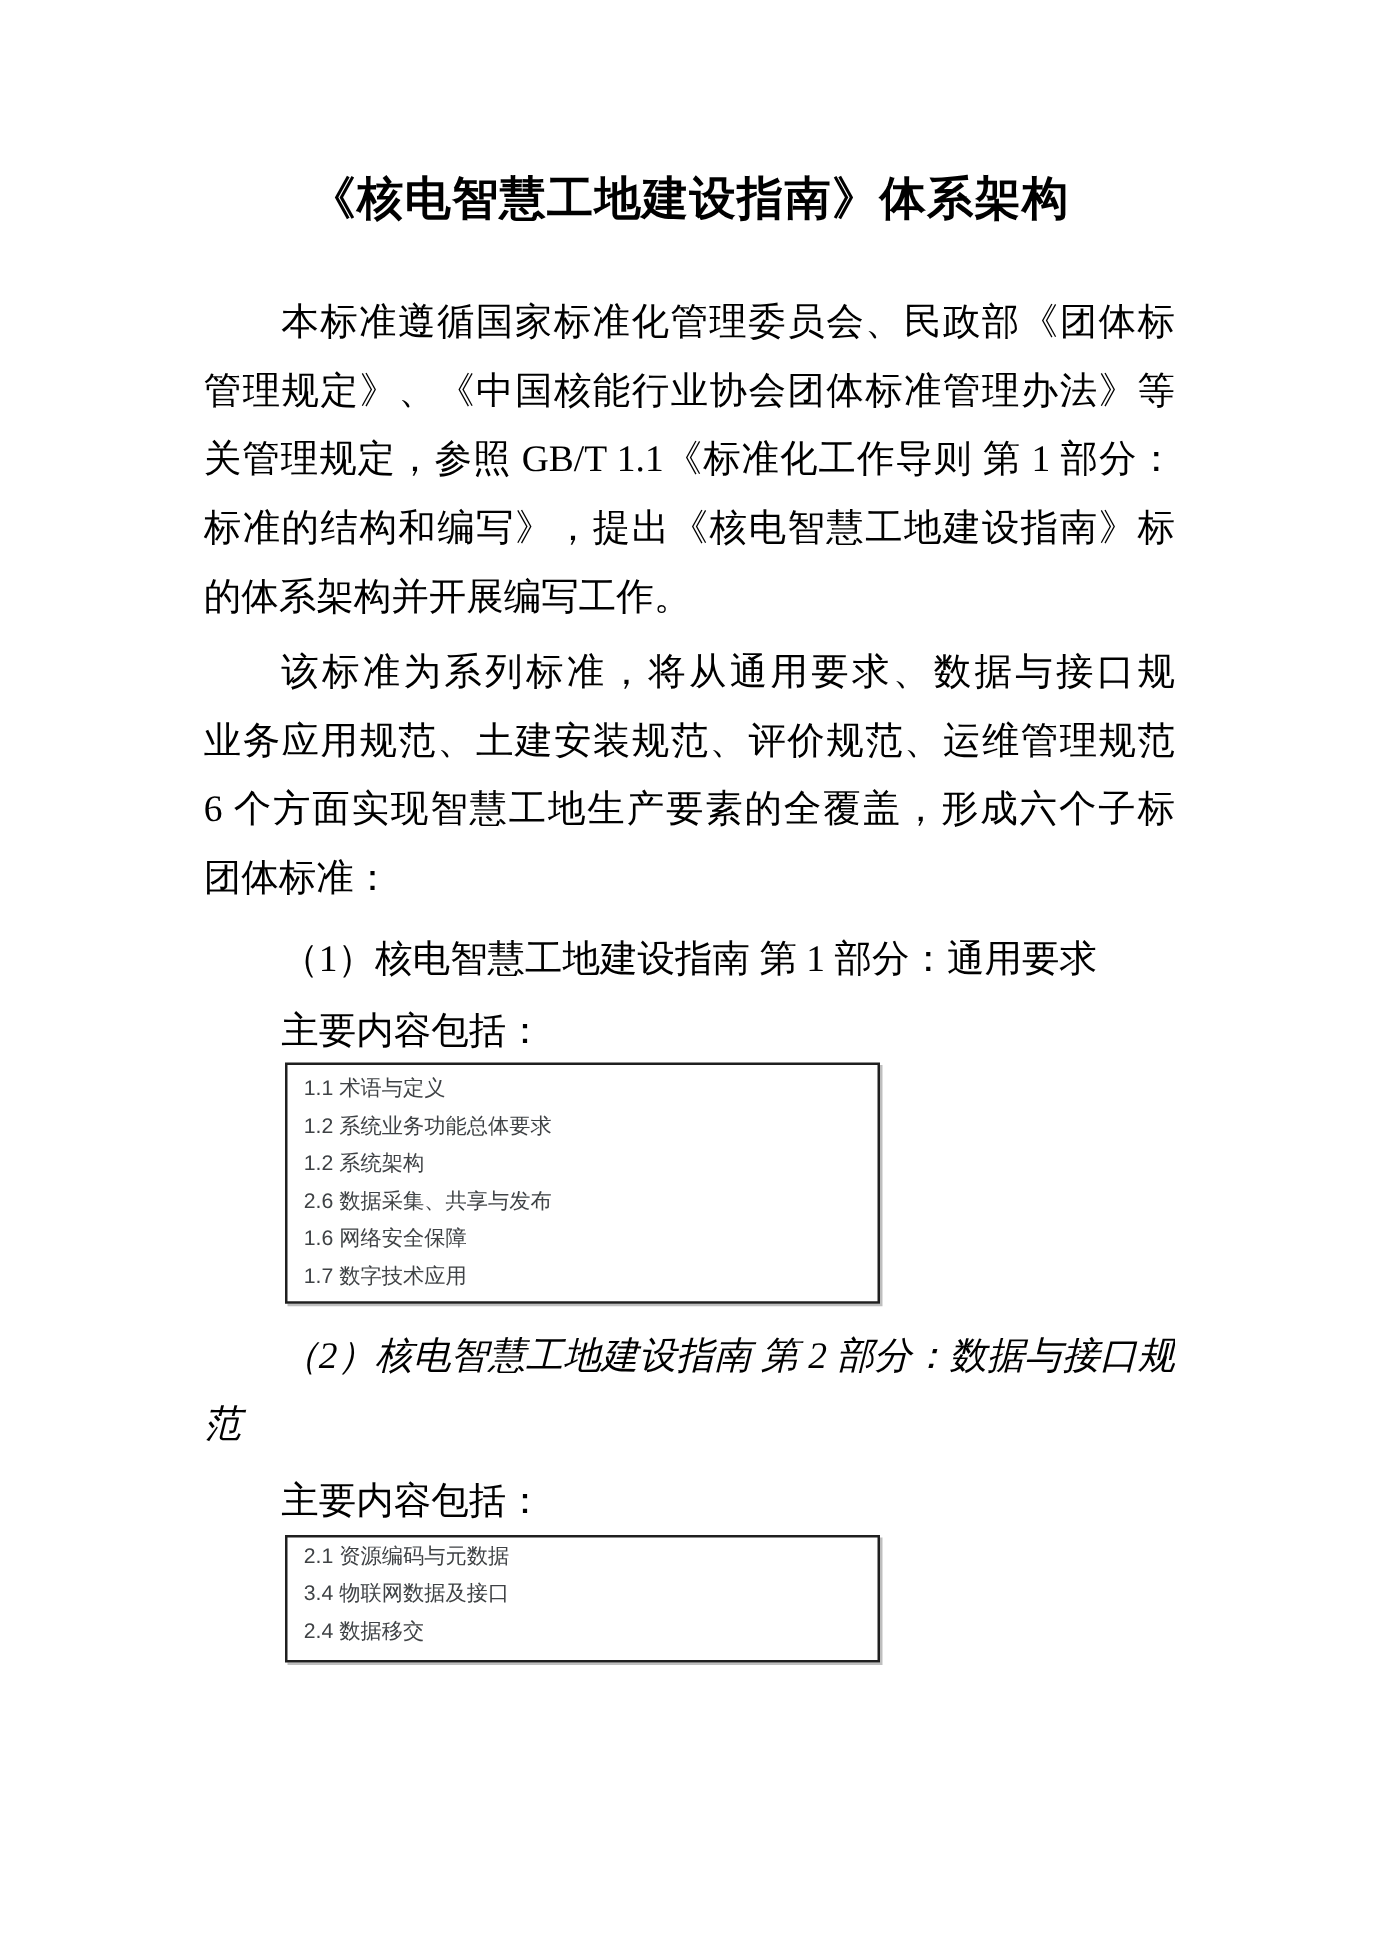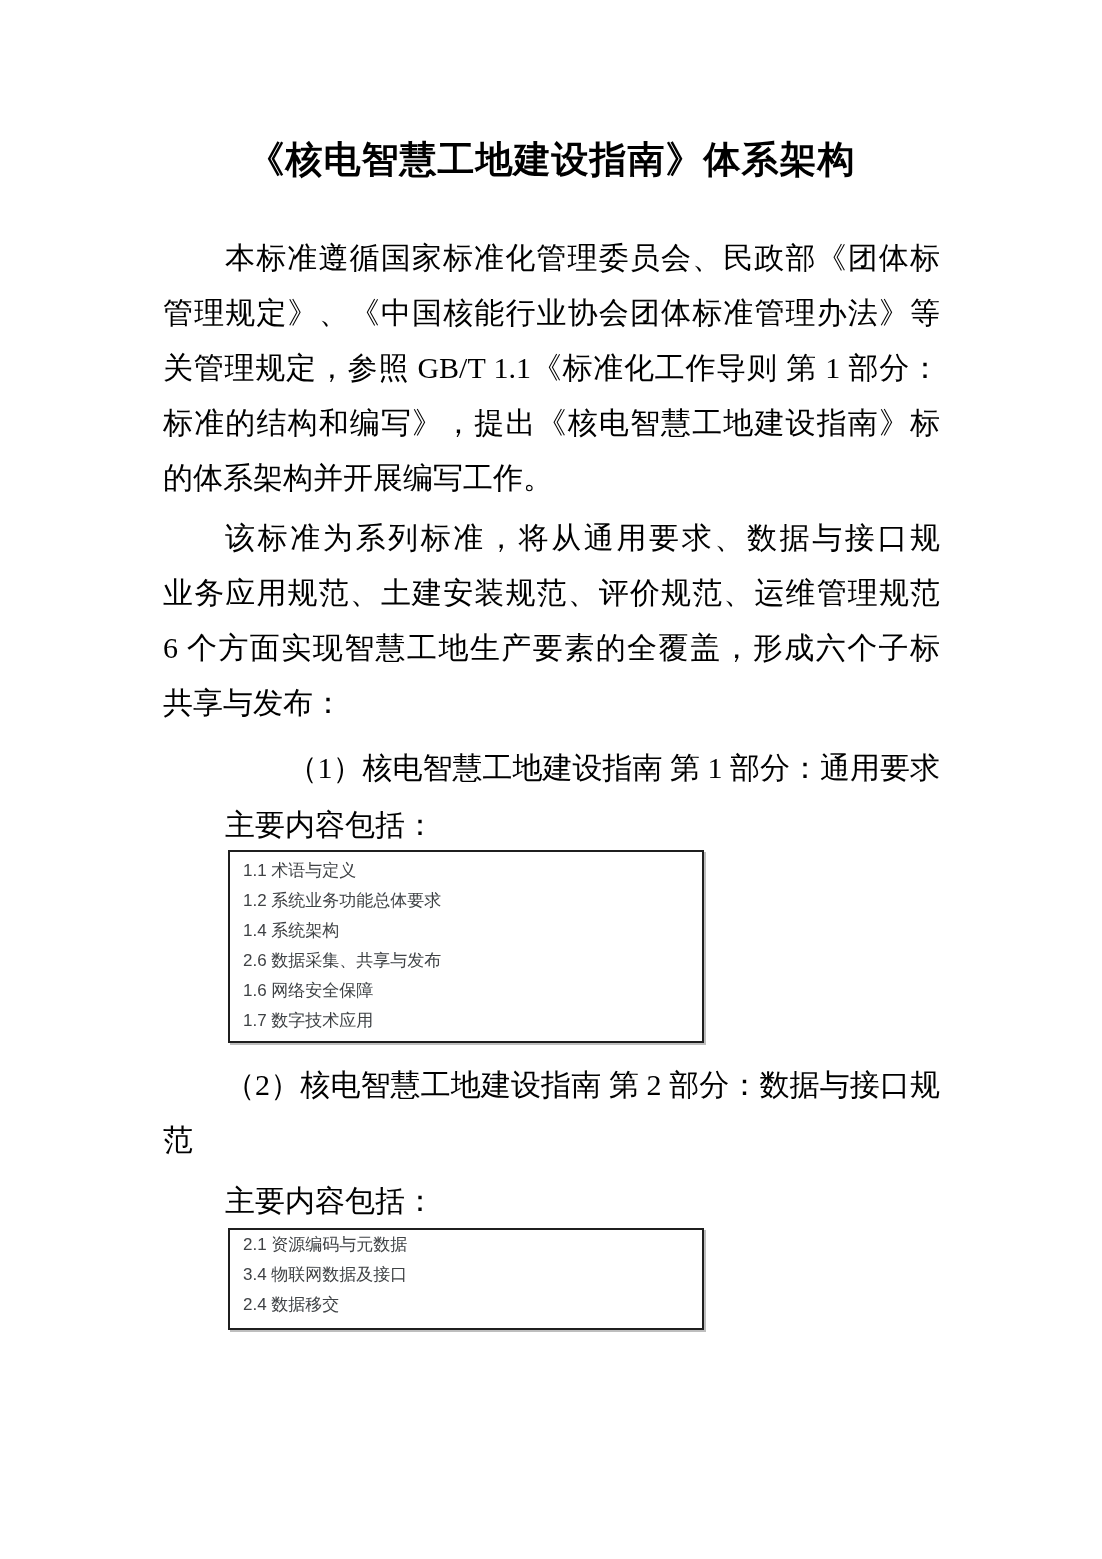--- a/index.html
+++ b/index.html
@@ -45,23 +45,23 @@
   }
   .line.fill {
     text-align: justify;
     text-align-last: justify;
   }
   .line.indent {
     text-indent: 62px;
   }
   .p1 { margin-top: 40px; }
   .p2 { margin-top: 5px; }
-  .p3 { margin-top: 10px; text-align: right; }
+  .p3 { margin-top: 10px; }
   .p4 { margin-top: 2px; }
-  .p5 { margin-top: 14px; }
+  .p5 { margin-top: 14px; font-style: italic; }
   .p6 { margin-top: 6px; }
   .content-box {
     box-sizing: border-box;
     width: 476px;
     margin-left: 65px;
     border: 2px solid #1f1f1f;
     box-shadow: 2px 2px 0 rgba(110,110,110,0.45);
     background: #ffffff;
     font-family: "Liberation Sans", "DejaVu Sans", sans-serif;
     font-size: 17px;
@@ -95,35 +95,35 @@
         <div class="line fill">管理规定》、《中国核能行业协会团体标准管理办法》等相</div>
         <div class="line fill">关管理规定，参照 GB/T 1.1《标准化工作导则 第 1 部分：</div>
         <div class="line fill">标准的结构和编写》，提出《核电智慧工地建设指南》标准</div>
         <div class="line">的体系架构并开展编写工作。</div>
       </div>
 
     <div class="para p2">
         <div class="line indent fill">该标准为系列标准，将从通用要求、数据与接口规范、</div>
         <div class="line fill">业务应用规范、土建安装规范、评价规范、运维管理规范等</div>
         <div class="line fill">6 个方面实现智慧工地生产要素的全覆盖，形成六个子标准，</div>
-        <div class="line">共享与发布：</div>
+        <div class="line">团体标准：</div>
       </div>
 
     <div class="para p3">
         <div class="line indent">（1）核电智慧工地建设指南 第 1 部分：通用要求</div>
       </div>
 
     <div class="para p4">
         <div class="line indent">主要内容包括：</div>
       </div>
 
     <div class="content-box box1">
         <div class="box-line">1.1 术语与定义</div>
         <div class="box-line">1.2 系统业务功能总体要求</div>
-        <div class="box-line">1.4 系统架构</div>
+        <div class="box-line">1.2 系统架构</div>
         <div class="box-line">2.6 数据采集、共享与发布</div>
         <div class="box-line">1.6 网络安全保障</div>
         <div class="box-line">1.7 数字技术应用</div>
       </div>
 
     <div class="para p5">
         <div class="line indent fill">（2）核电智慧工地建设指南 第 2 部分：数据与接口规</div>
         <div class="line">范</div>
       </div>
 

